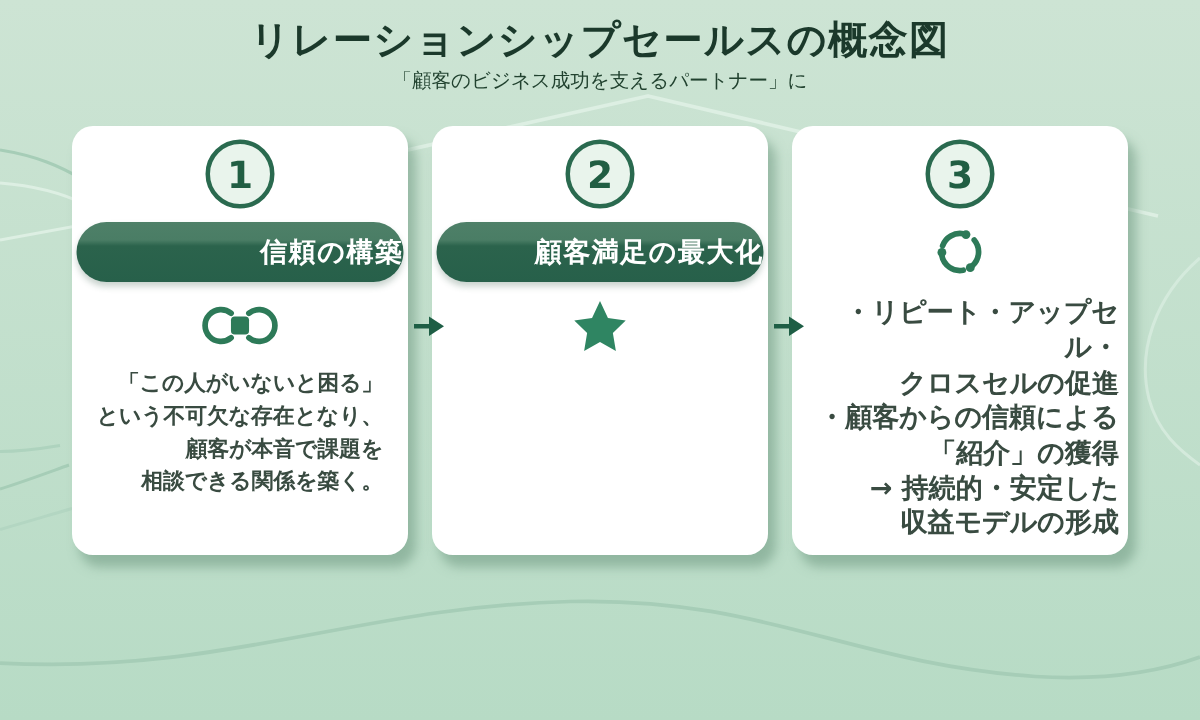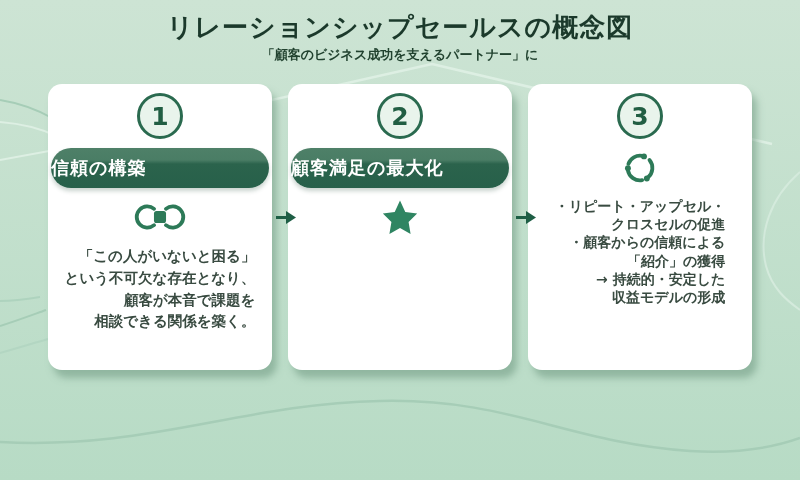--- a/index.html
+++ b/index.html
@@ -7,46 +7,46 @@
   .stage{
     position:relative;width:800px;height:480px;overflow:hidden;
     background:linear-gradient(180deg,var(--background_top,#cde4d4) 0%,var(--background_bottom,#b7dbc5) 100%);
   }
   .bg-waves{position:absolute;inset:0;pointer-events:none;}
   .header{position:absolute;top:13px;left:0;width:100%;text-align:center;}
   .title{
     margin:0;font-size:26px;font-weight:bold;letter-spacing:1px;
     color:var(--title_text,#1b392b);line-height:1.15;
   }
-  .subtitle{margin-top:3px;font-size:13px;font-weight:bold;color:var(--subtitle_text,#21422f);line-height:1.35;}
+  .subtitle{margin-top:3px;font-size:13px;font-weight:normal;color:var(--subtitle_text,#21422f);line-height:1.35;}
   .cards{position:absolute;left:48px;top:84px;width:704px;height:286px;display:flex;gap:16px;}
   .card{
     flex:1;background:var(--card_bg,#ffffff);border-radius:14px;
     box-shadow:5px 8px 7px rgba(110,152,128,0.55);
     display:flex;flex-direction:column;align-items:center;
   }
   .step-circle{
     width:46px;height:46px;margin-top:9px;border-radius:50%;
     background:var(--circle_fill,#e9f4ec);border:3px solid var(--circle_border,#2a6a4f);
     box-sizing:border-box;display:flex;align-items:center;justify-content:center;
   }
   .step-circle span{font-size:25px;font-weight:bold;color:var(--number_text,#215e43);line-height:1;}
   .banner{
     width:calc(100% - 6px);height:40px;margin-top:9px;border-radius:20px;
     background:linear-gradient(180deg,#4e8068 0%,#4a7d65 30%,#2b634c 40%,#27604a 100%);
     box-shadow:0 3px 4px rgba(40,80,60,0.25);
-    display:flex;align-items:center;justify-content:flex-start;
+    display:flex;align-items:center;justify-content:flex-end;
   }
   .banner span{color:#ffffff;font-weight:bold;font-size:18px;letter-spacing:1px;}
   .icon-wrap{height:58px;display:flex;align-items:center;justify-content:center;}
   .card-text{
     margin:0;padding:0 6px;text-align:right;white-space:pre-line;
     font-size:14.5px;font-weight:bold;color:var(--body_text,#394b41);line-height:1.5;
   }
-  .card:nth-child(3) .card-text{font-size:14px;line-height:1.3;}
+  .card:nth-child(3) .card-text{font-size:18px;line-height:1.3;}
   .flow-arrow{position:absolute;top:210px;width:22px;height:15px;}
   .flow-arrow.a1{left:275px;}
   .flow-arrow.a2{left:515px;}
 </style>
 </head>
 <body>
 
 <div class="stage">
 
   <svg class="bg-waves" width="800" height="480" viewBox="0 0 800 480" fill="none">

